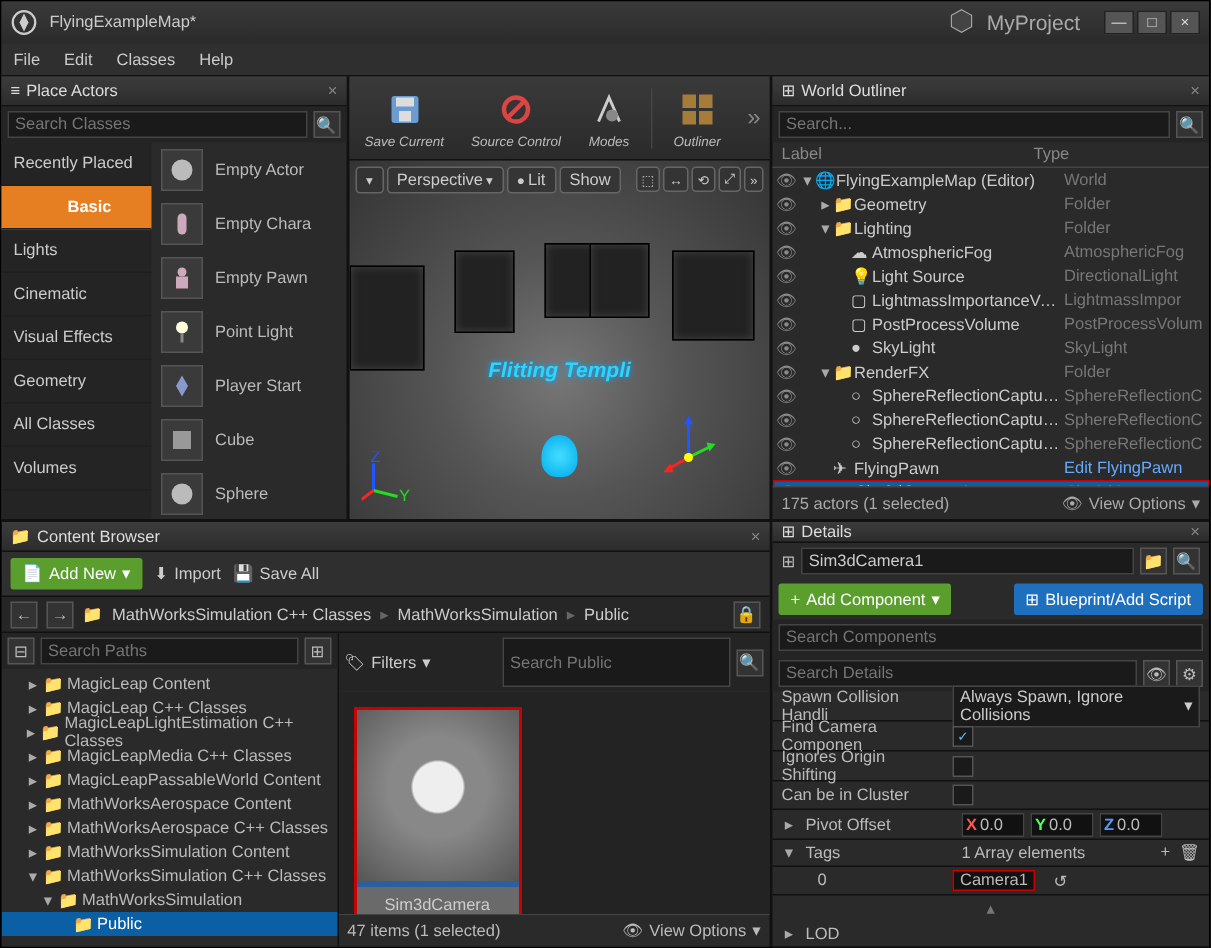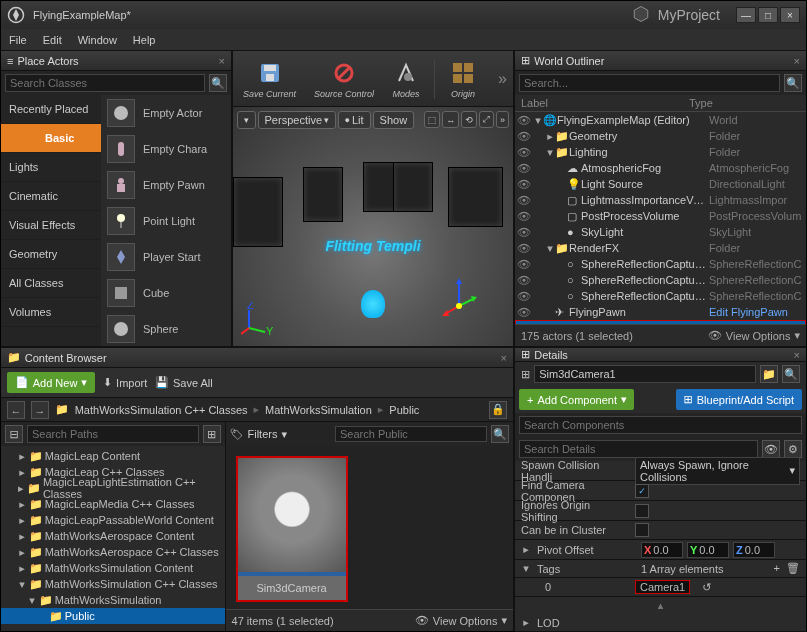--- a/index.html
+++ b/index.html
@@ -127,21 +127,21 @@
     <div class="winbtns">
       <div class="winbtn">—</div>
       <div class="winbtn">□</div>
       <div class="winbtn">×</div>
     </div>
   </div>
 
   <div class="menubar">
     <span>File</span>
     <span>Edit</span>
-    <span>Window</span>
+    <span>Classes</span>
     <span>Help</span>
   </div>
 
   <div class="main">
 
     <div class="panel">
       <div class="panel-header">
         <span>≡</span>
         <span>Place Actors</span>
         <span class="x">×</span>
@@ -257,21 +257,21 @@
         <div style="width:1px;height:40px;background:#444"></div>
         <div class="tool-btn">
           <span class="tool-icn">
               <svg viewBox="0 0 24 24" width="24" height="24">
                 <rect x="2" y="2" width="9" height="9" fill="#a67c3a"></rect>
                 <rect x="13" y="2" width="9" height="9" fill="#a67c3a"></rect>
                 <rect x="2" y="13" width="9" height="9" fill="#a67c3a"></rect>
                 <rect x="13" y="13" width="9" height="9" fill="#a67c3a"></rect>
               </svg>
             </span>
-          <span class="tool-lbl">Origin</span>
+          <span class="tool-lbl">Outliner</span>
         </div>
         <span style="margin-left:auto;color:#888;cursor:pointer;font-size:16px;">»</span>
       </div>
       <div class="viewport">
         <div class="vp-topbar">
           <span class="vp-chip">▾</span>
           <span class="vp-chip"><span>Perspective</span> ▾</span>
           <span class="vp-chip">● <span>Lit</span></span>
           <span class="vp-chip">
               <span>Show</span>
@@ -496,21 +496,21 @@
                 <span class="indent" style="width:30px"></span>
                 <span class="arrow"></span>
                 <span class="fld">📁</span>
                 <span>Public</span>
               </div>
             </div>
         </div>
         <div class="cb-assets">
           <div class="filter-row">
             <span class="cb-btn">🏷 <span>Filters</span> ▾</span>
-            <input style="flex: 1 1 0%; background: rgb(26, 26, 26); border: 1px solid rgb(68, 68, 68); color: rgb(153, 153, 153); padding: 2px 4px; height: 16px; margin-left: 44px;" placeholder="Search Public">
+            <input style="flex: 1 1 0%; background: rgb(26, 26, 26); border: 1px solid rgb(68, 68, 68); color: rgb(153, 153, 153); padding: 2px 4px; height: 33px; margin-left: 44px;" placeholder="Search Public">
             <span class="icon-btn">🔍</span>
           </div>
           <div class="asset-grid">
             <div class="asset-tile">
               <div class="asset-thumb"></div>
               <div class="asset-name">Sim3dCamera</div>
             </div>
           </div>
           <div class="cb-footer">
             <span>47 items (1 selected)</span>

